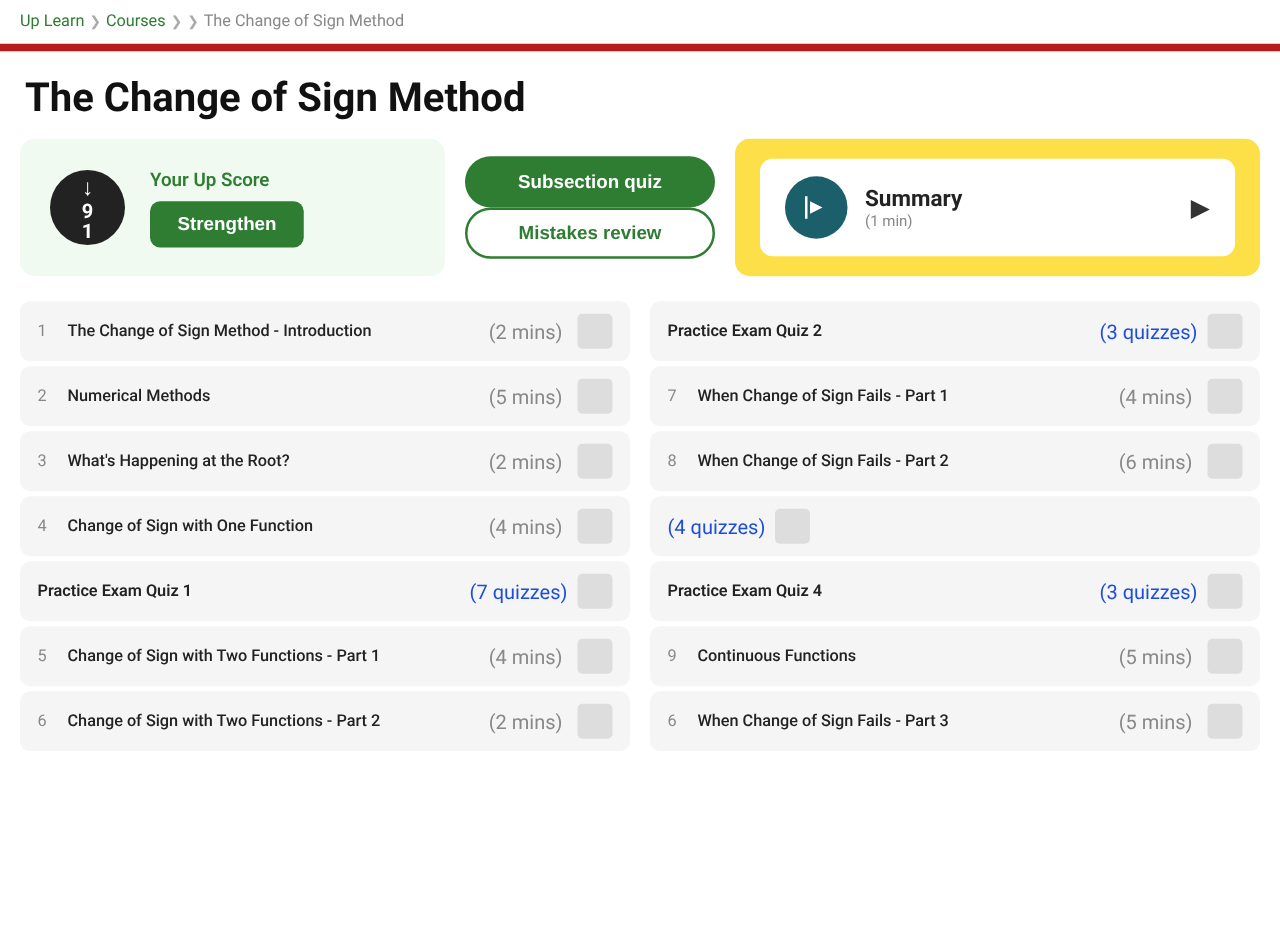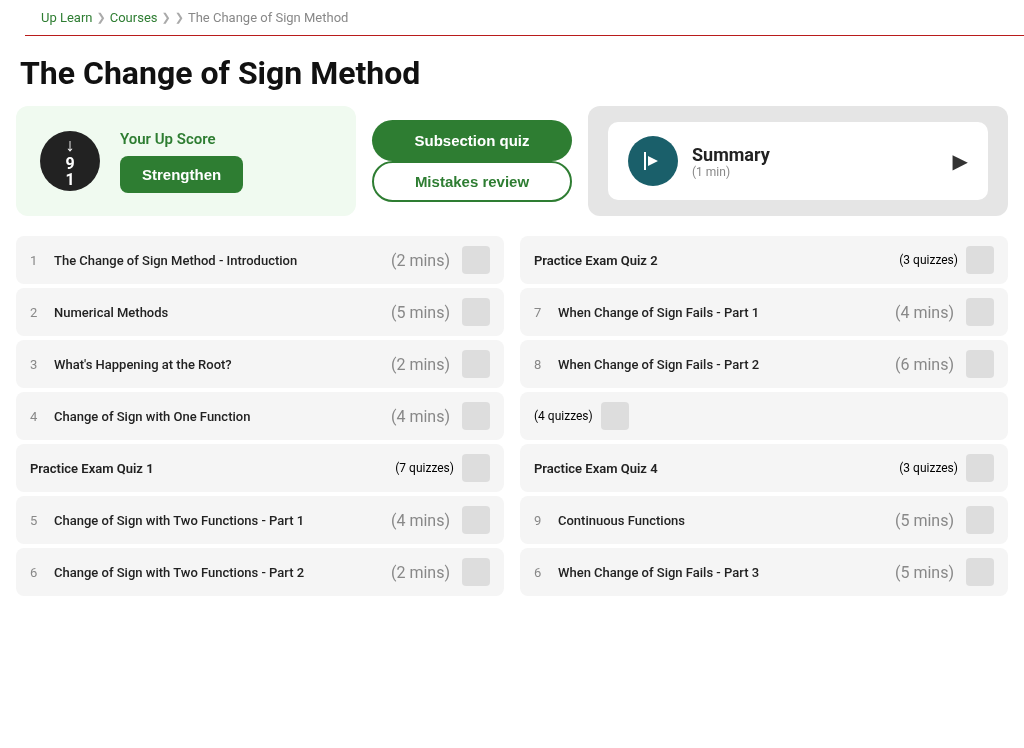--- a/index.html
+++ b/index.html
@@ -9,22 +9,21 @@
       color: #222;
       font-size: 14px;
     }
     .breadcrumb {
       display: flex;
       align-items: center;
       gap: 4px;
       padding: 10px 16px;
       font-size: 13px;
       color: #555;
-      border-bottom: 1px solid #b91c1c;
-      margin-left: 25px;
+      border-bottom: 6px solid #b91c1c;
     }
     .breadcrumb a { color: #2e7d32; text-decoration: none; }
     .breadcrumb .sep { color: #aaa; font-size: 11px; }
     .breadcrumb .current { color: #888; }
     .page-title {
       font-size: 32px;
       font-weight: 700;
       padding: 18px 20px 14px;
       color: #111;
     }
@@ -95,21 +94,21 @@
       background: white;
       color: #2e7d32;
       border: 2px solid #2e7d32;
       border-radius: 24px;
       padding: 10px 24px;
       font-size: 15px;
       font-weight: 600;
       cursor: pointer;
     }
     .summary-card {
-      background: #e5e5e5;
+      background: #fde047;
       border-radius: 12px;
       padding: 16px 20px;
       display: flex;
       align-items: center;
       flex: 1;
     }
     .summary-inner {
       background: white;
       border-radius: 10px;
       padding: 14px 20px;
@@ -180,21 +179,21 @@
     }
     .quiz-row {
       display: flex;
       align-items: center;
       justify-content: flex-start;
       background: #f5f5f5;
       border-radius: 8px;
       padding: 10px 14px;
     }
     .quiz-row .title { font-size: 13px; font-weight: 600; flex: 1; }
-    .quiz-row .count { color: #000000; font-size: 12px; }
+    .quiz-row .count { color: #1d4ed8; font-size: 16px; }
     .quiz-row .indicator {
       width: 28px;
       height: 28px;
       background: #ddd;
       border-radius: 4px;
       margin-left: 8px;
       flex-shrink: 0;
     }
     .lesson-left-row {
       display: flex;

